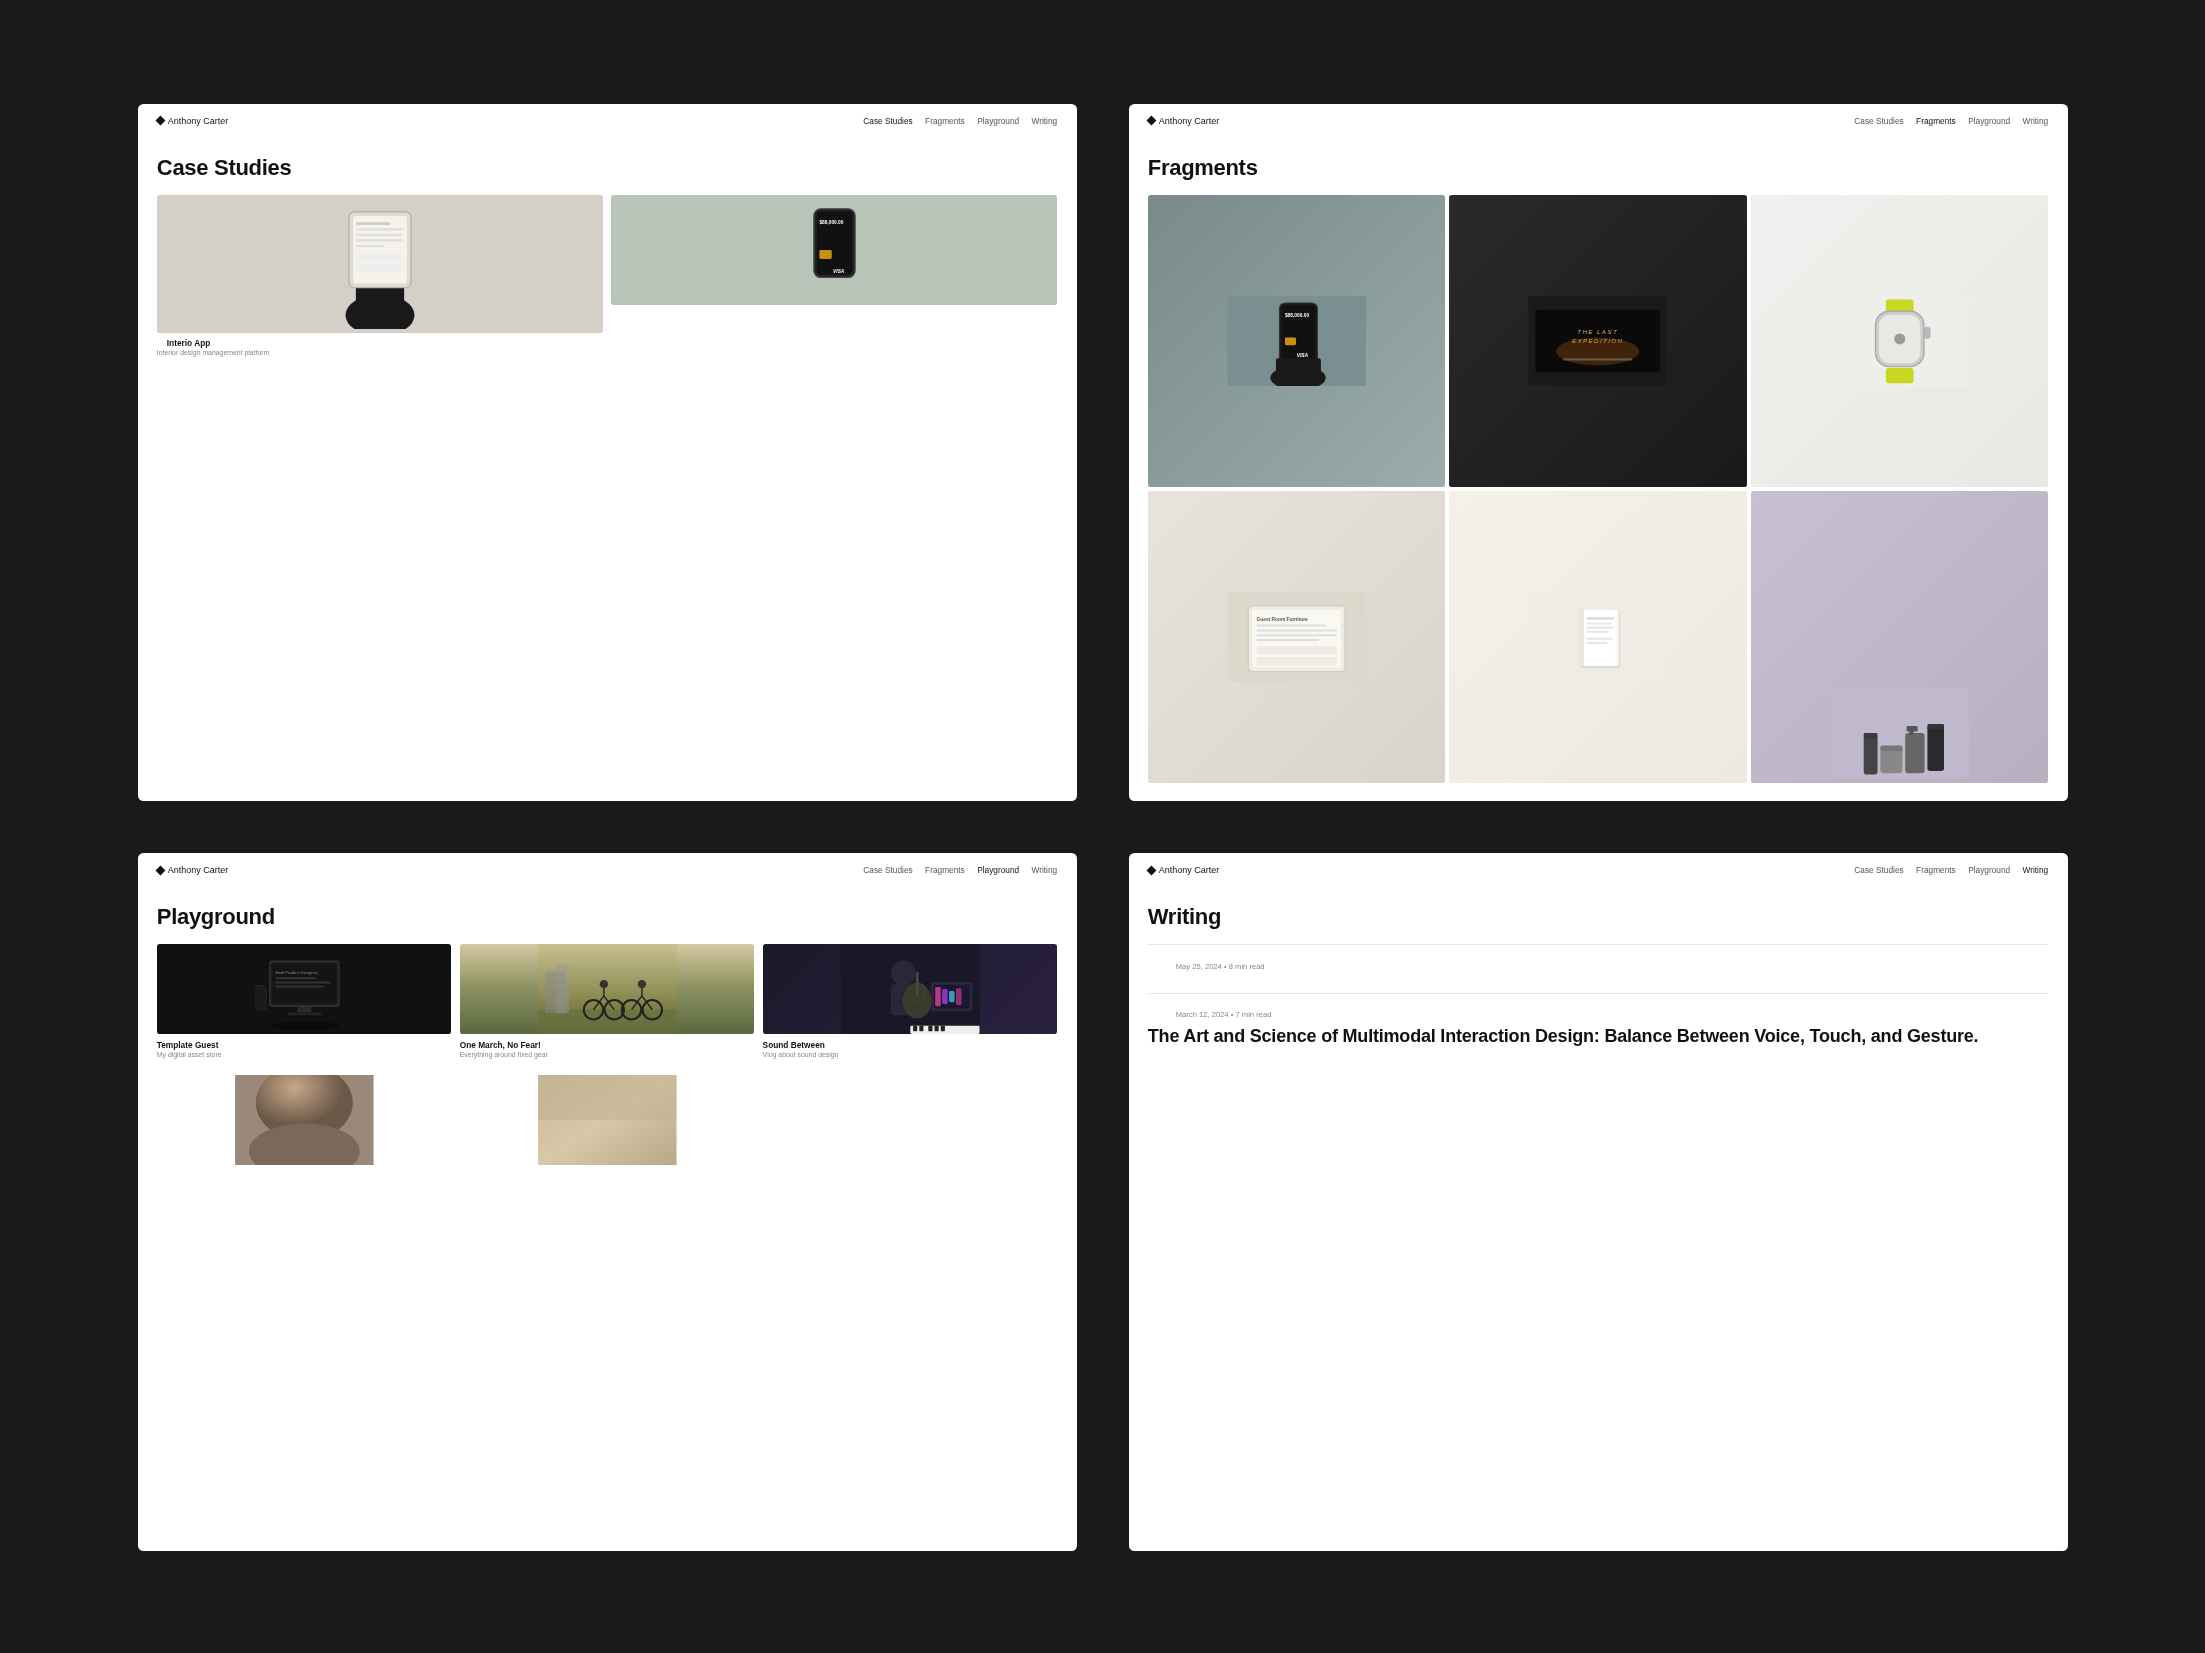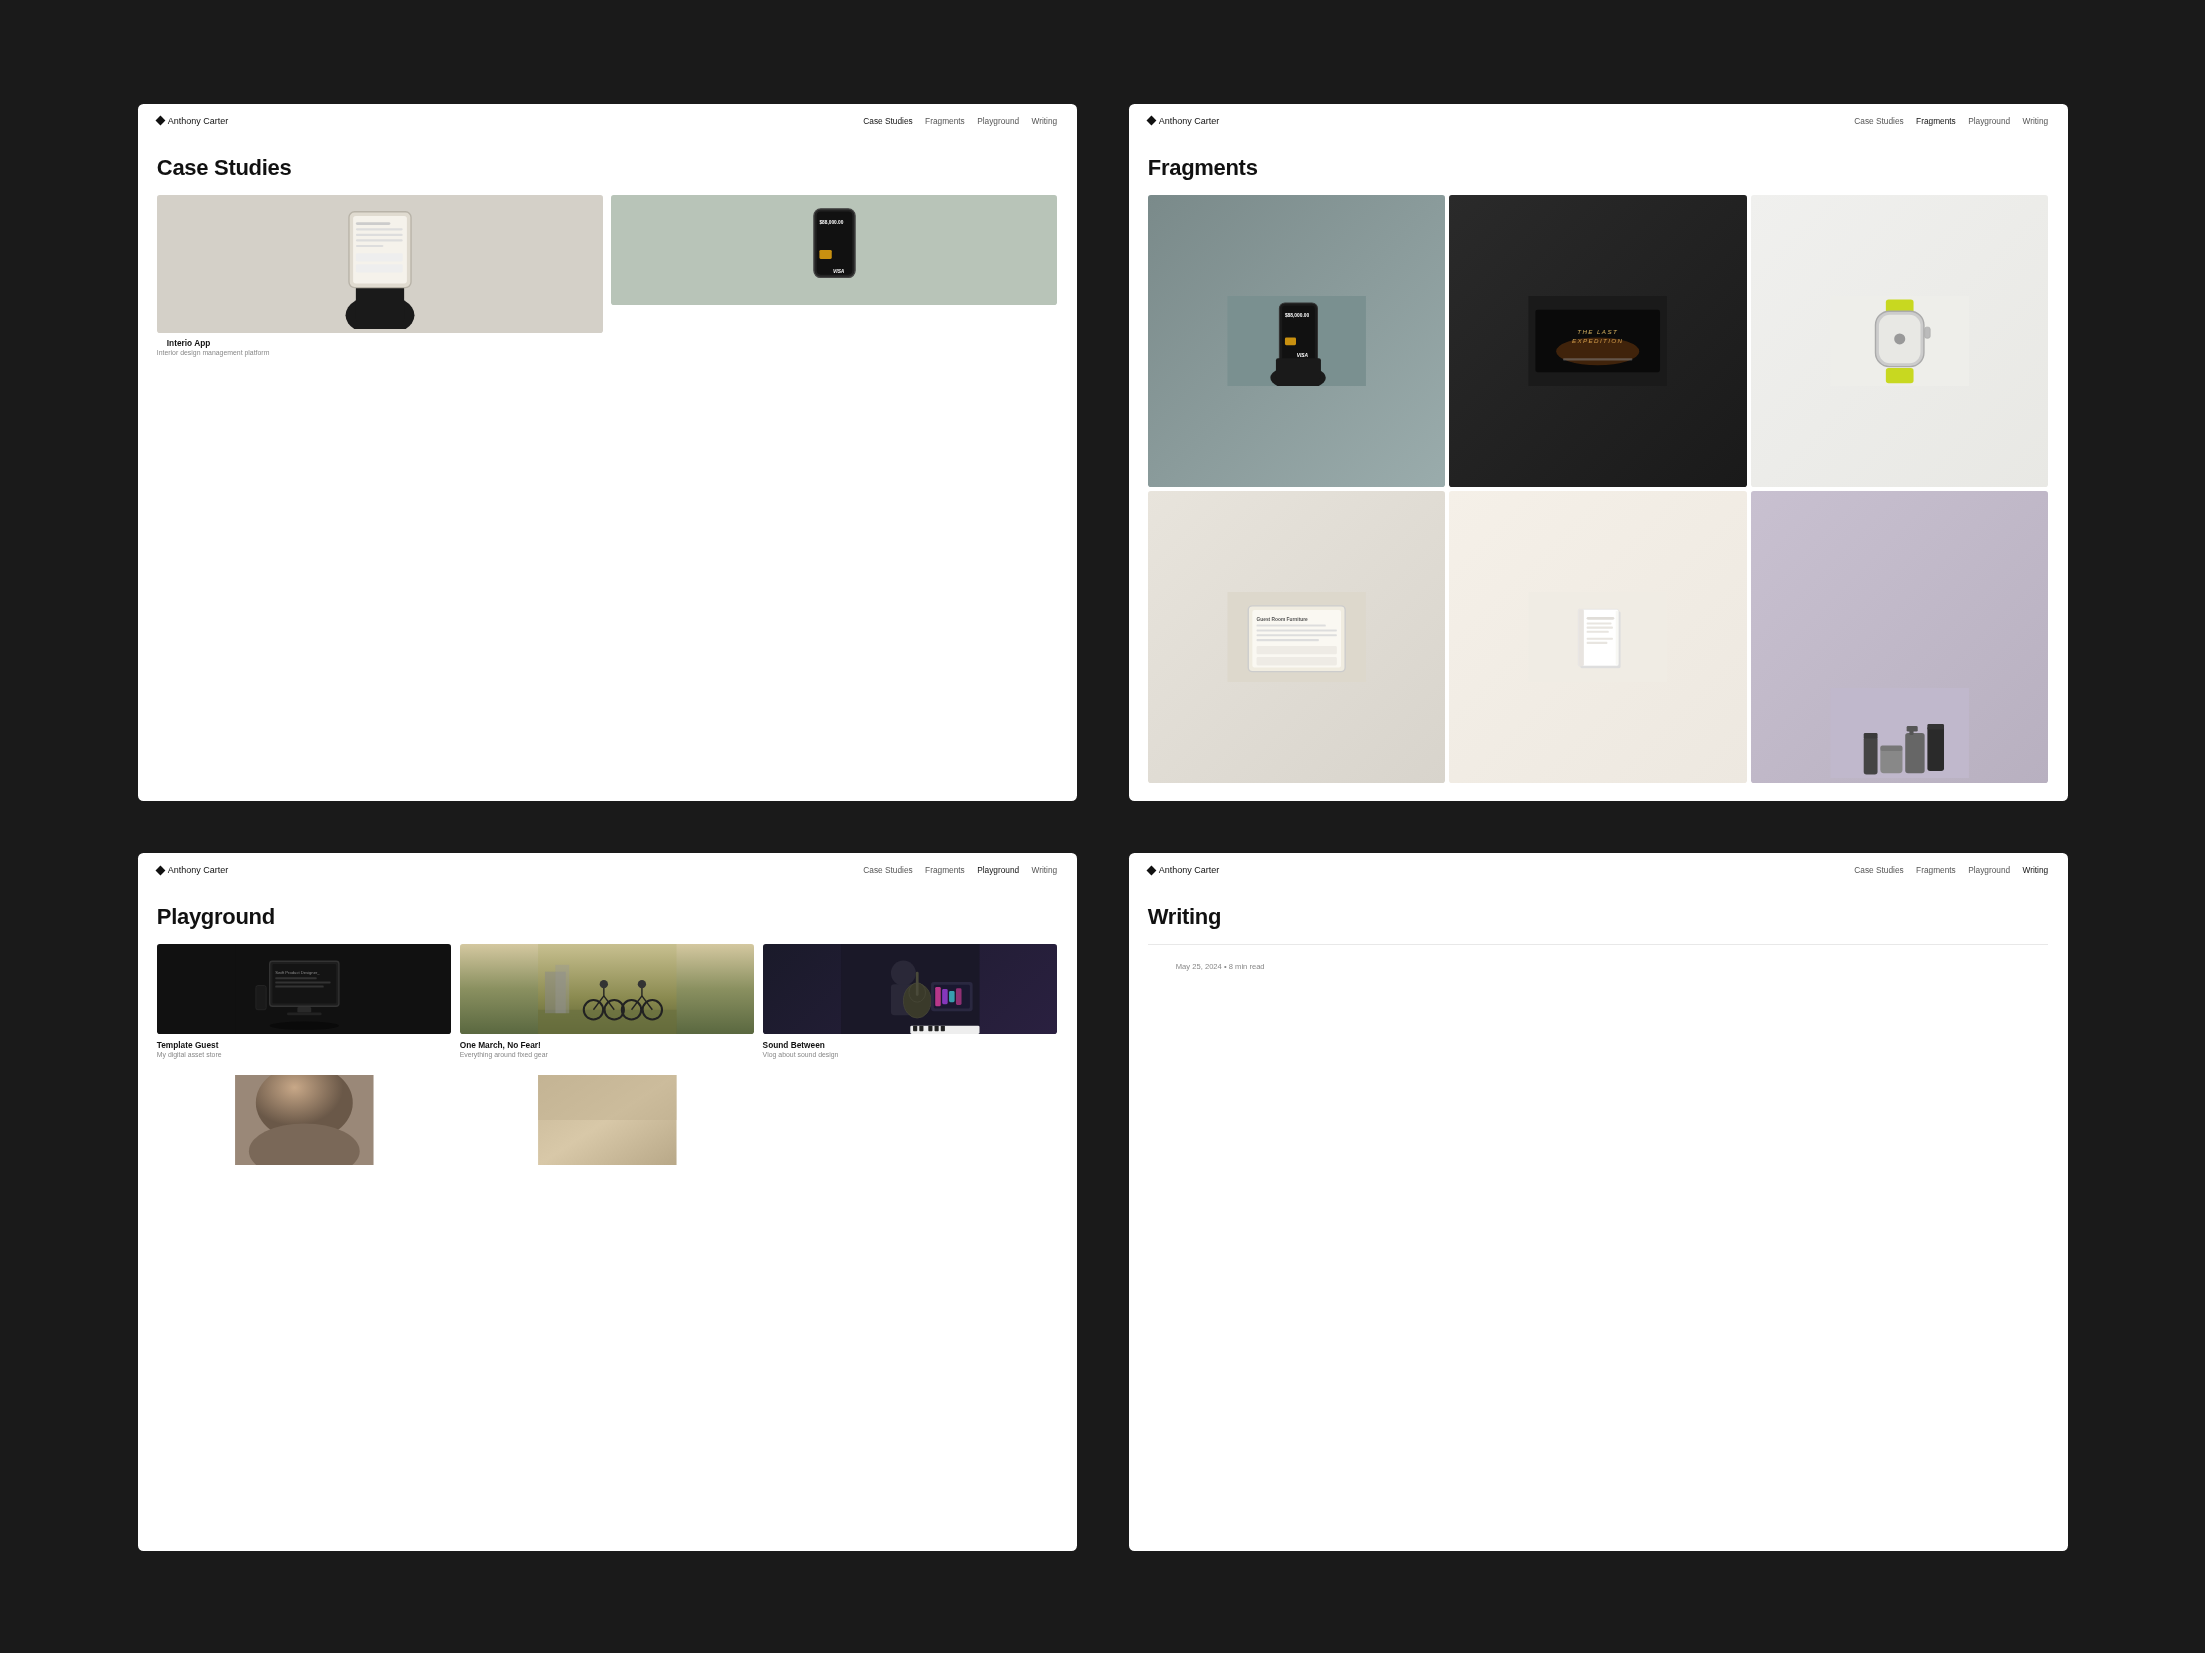--- a/index.html
+++ b/index.html
@@ -644,17 +644,25 @@
       <h1 class="panel-title">Writing</h1>
 
       <div class="writing-article">
         <div class="article-meta">
           <span>May 25, 2024</span>
           <span> • </span>
           <span>8 min read</span>
         </div>
       </div>
 
+      <div class="writing-article">
+        <div class="article-meta">
+          <span>March 12, 2024</span>
+          <span> • </span>
+          <span>7 min read</span>
+        </div>
+        <h2 class="article-title">The Art and Science of Multimodal Interaction Design: Balance Between Voice, Touch, and Gesture.</h2>
+      </div>
     </div>
   </div>
 
 </div>
 
 
 </body></html>

